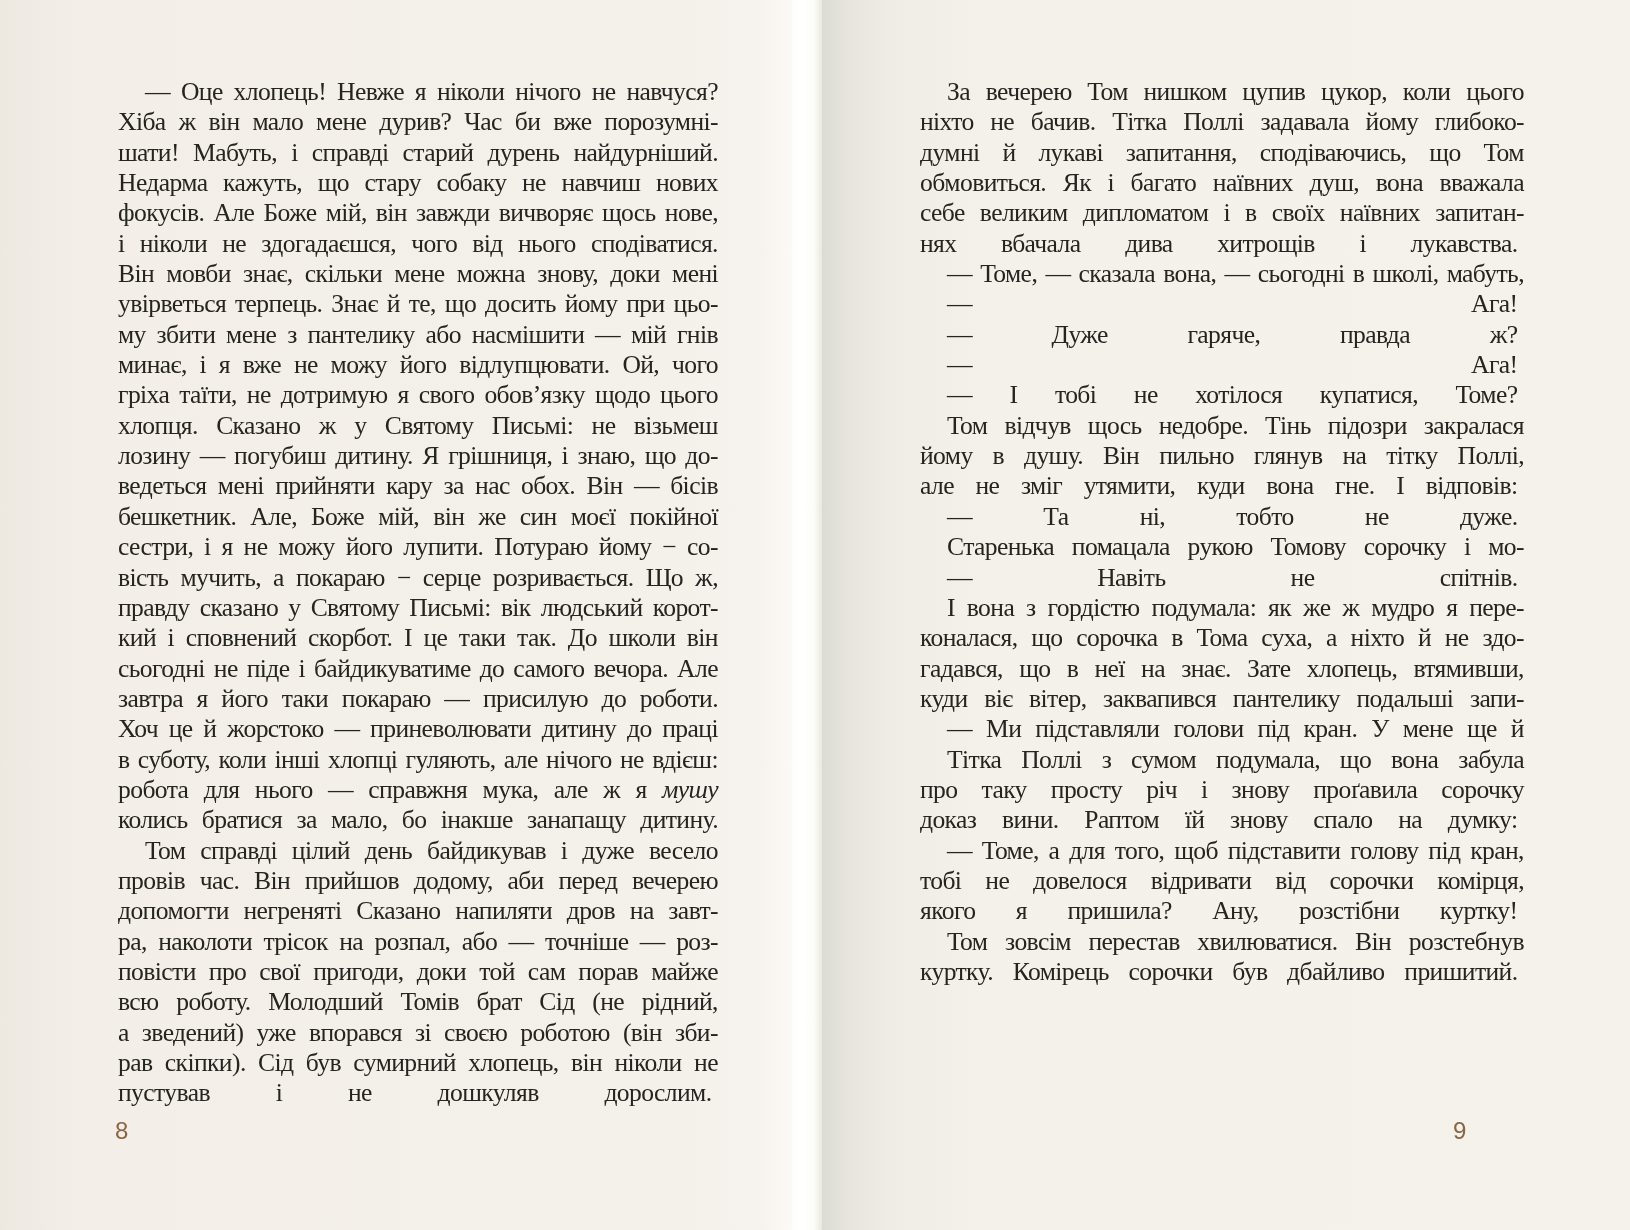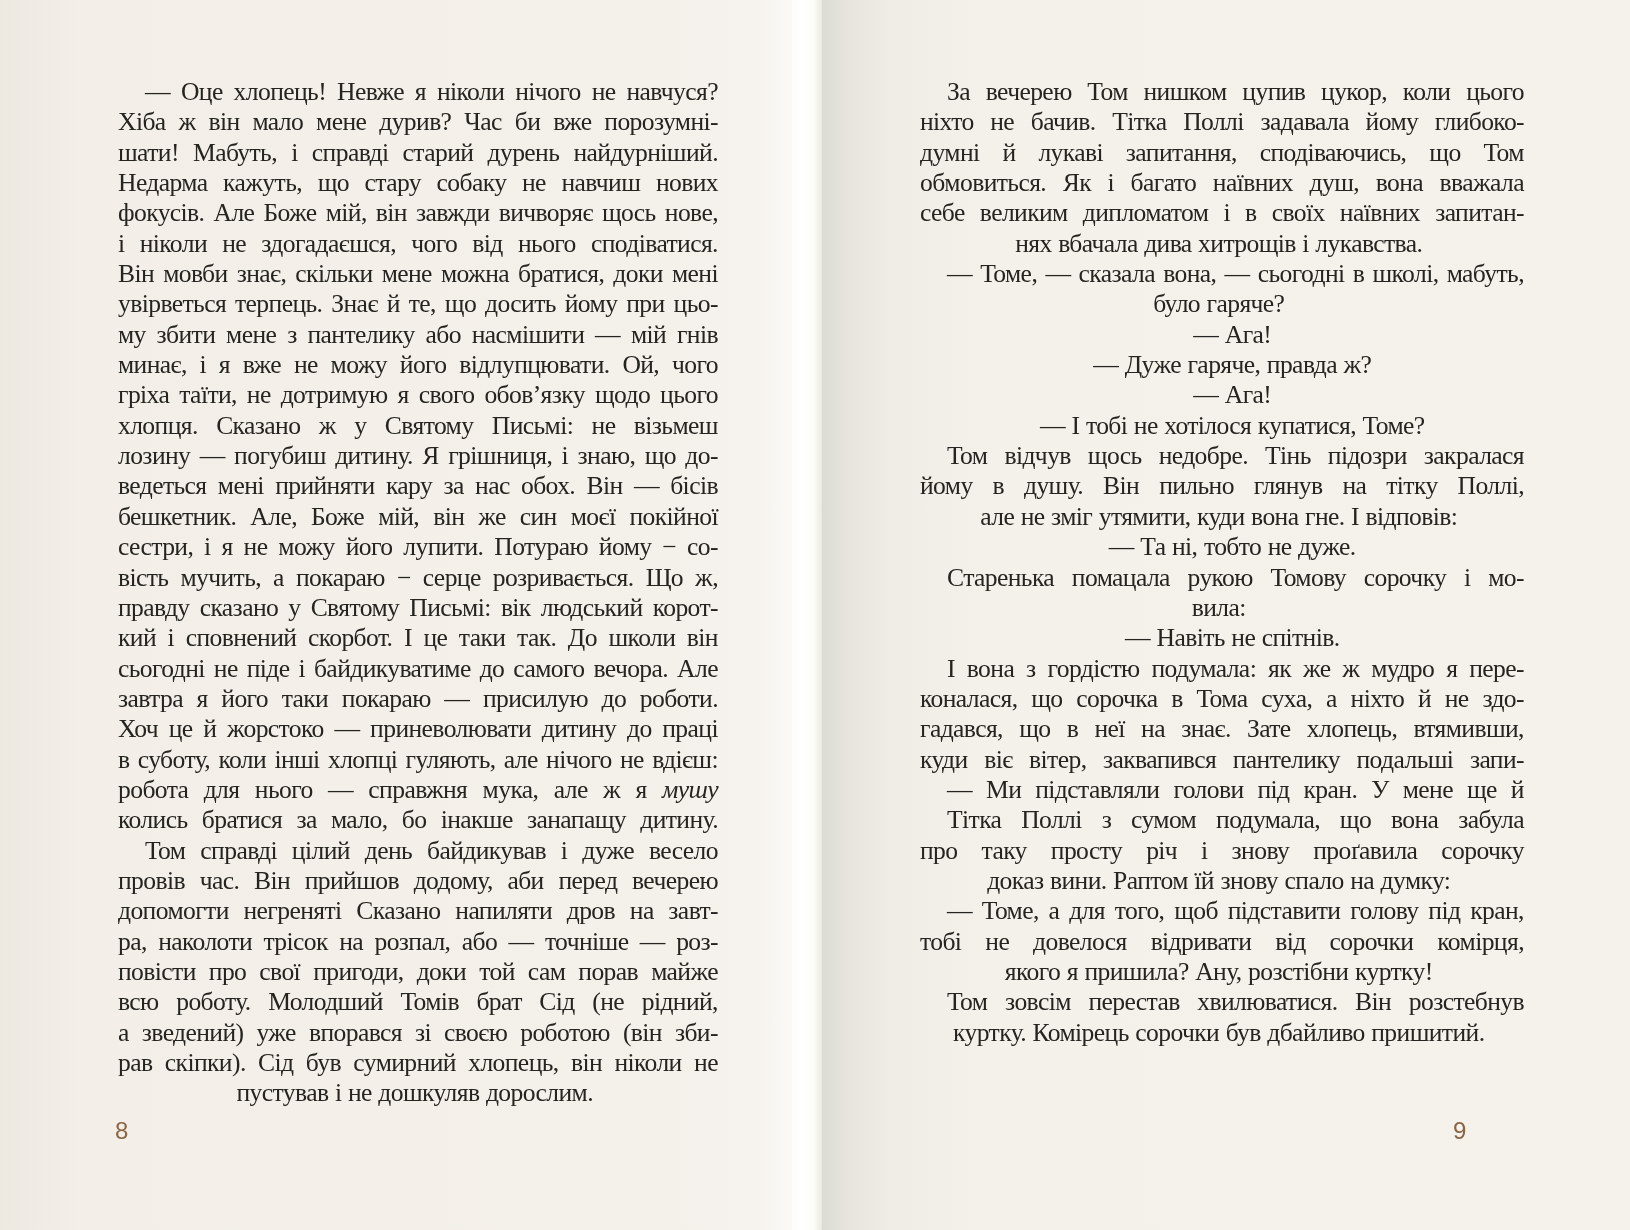--- a/index.html
+++ b/index.html
@@ -31,21 +31,21 @@
   }
   .page-left .text-block { left: 118px; width: 600px; }
   .page-right .text-block { left: 98px; width: 604px; }
   .line {
     height: 30.35px; line-height: 30.35px;
     white-space: nowrap; overflow: visible;
     display: flex; justify-content: space-between;
     letter-spacing: -0.6px;
   }
   .line.indent { padding-left: 27px; }
-  .line.last { justify-content: center; }
+  .line.last { justify-content: space-between; }
   .line.last .w { margin-right: 6.5px; }
   .w { display: inline-block; }
   .it { font-style: italic; text-align: center; }
   .page-number {
     position: absolute; top: 1117px;
     font-family: "Liberation Sans", "DejaVu Sans", sans-serif;
     font-size: 24px; color: #8a6543; font-weight: 300;
   }
   .page-left .page-number { left: 115px; }
   .page-right .page-number { left: 631px; }
@@ -119,21 +119,21 @@
           <span class="w">нього</span>
           <span class="w">сподіватися.</span>
         </div>
         <div class="line">
           <span class="w">Він</span>
           <span class="w">мовби</span>
           <span class="w">знає,</span>
           <span class="w">скільки</span>
           <span class="w">мене</span>
           <span class="w">можна</span>
-          <span class="w">братися,</span>
+          <span class="w">знову,</span>
           <span class="w">доки</span>
           <span class="w">мені</span>
         </div>
         <div class="line">
           <span class="w">увірветься</span>
           <span class="w">терпець.</span>
           <span class="w">Знає</span>
           <span class="w">й</span>
           <span class="w">те,</span>
           <span class="w">що</span>
@@ -495,24 +495,20 @@
           <span class="w">Томе,</span>
           <span class="w">—</span>
           <span class="w">сказала</span>
           <span class="w">вона,</span>
           <span class="w">—</span>
           <span class="w">сьогодні</span>
           <span class="w">в</span>
           <span class="w">школі,</span>
           <span class="w">мабуть,</span>
         </div>
-        <div class="line last">
-          <span class="w">було</span>
-          <span class="w">гаряче?</span>
-        </div>
         <div class="line indent last">
           <span class="w">—</span>
           <span class="w">Ага!</span>
         </div>
         <div class="line indent last">
           <span class="w">—</span>
           <span class="w">Дуже</span>
           <span class="w">гаряче,</span>
           <span class="w">правда</span>
           <span class="w">ж?</span>
@@ -570,23 +566,20 @@
           <span class="w">дуже.</span>
         </div>
         <div class="line indent">
           <span class="w">Старенька</span>
           <span class="w">помацала</span>
           <span class="w">рукою</span>
           <span class="w">Томову</span>
           <span class="w">сорочку</span>
           <span class="w">і</span>
           <span class="w">мо-</span>
-        </div>
-        <div class="line last">
-          <span class="w">вила:</span>
         </div>
         <div class="line indent last">
           <span class="w">—</span>
           <span class="w">Навіть</span>
           <span class="w">не</span>
           <span class="w">спітнів.</span>
         </div>
         <div class="line indent">
           <span class="w">І</span>
           <span class="w">вона</span>

